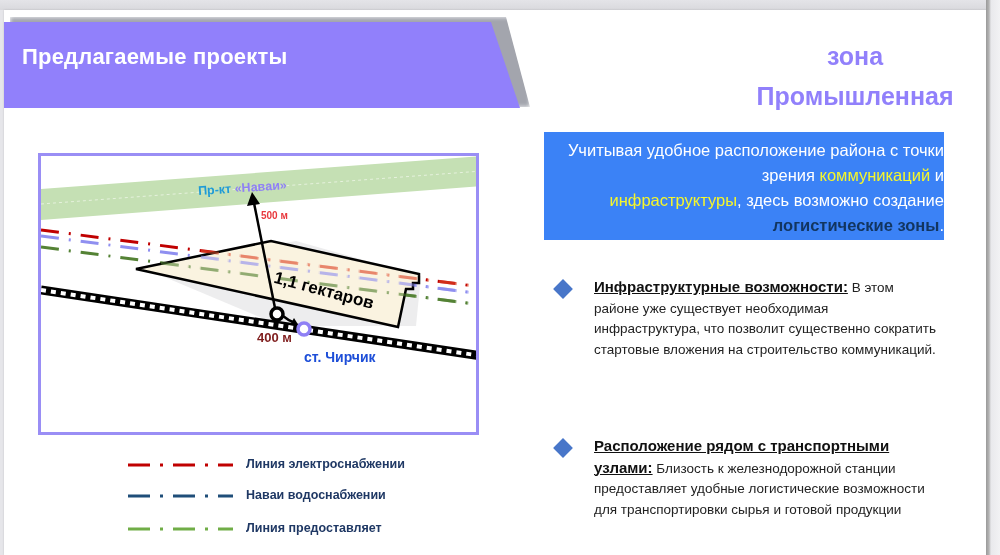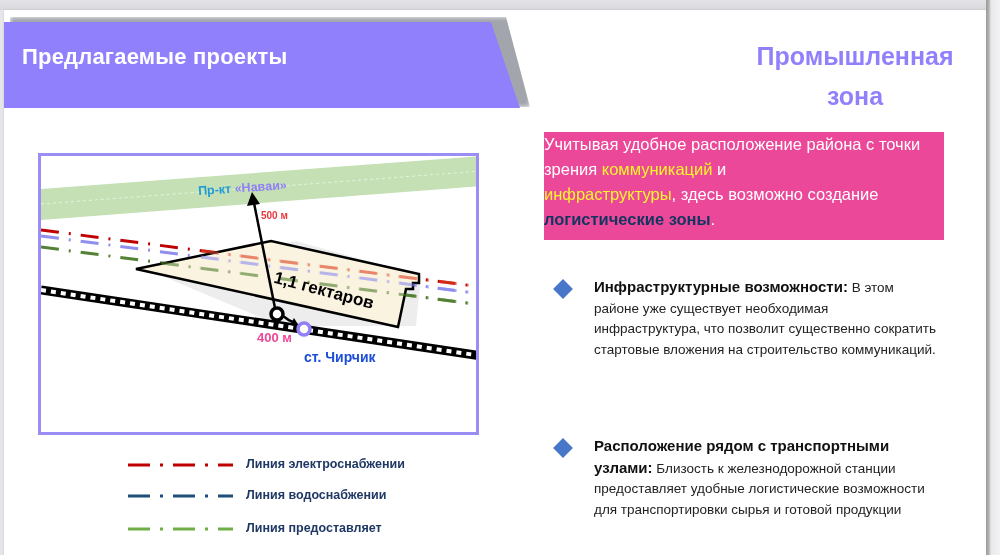--- a/index.html
+++ b/index.html
@@ -39,39 +39,39 @@
     }
 
     .zone-title {
       position: absolute; left: 720px; top: 36px; width: 270px;
       text-align: center; color: #9180fb; font-weight: bold;
       font-size: 25px; line-height: 40px;
     }
 
     .info-box {
       position: absolute; left: 544px; top: 132px; width: 400px; height: 108px;
-      background: #ec4899;
+      background: #3b82f6;
       color: #ffffff; font-size: 16.5px; line-height: 25px;
-      text-align: left; 
+      text-align: right; padding-top: 6px;
     }
     .hl-yellow { color: #f6f62a; }
     .hl-dark { color: #12355f; font-weight: bold; }
     .hl-dot { color: #ffffff; }
 
     .bullet {
       position: absolute; left: 556px; width: 380px;
     }
     .bullet .diamond {
       position: absolute; left: 0; top: 5px; width: 14px; height: 14px;
       background: #4876c9; transform: rotate(45deg);
     }
     .bullet .text {
       margin-left: 38px; font-size: 13.5px; line-height: 20.5px; color: #222222;
     }
-    .bullet .text b { font-size: 15px; color: #111111; }
+    .bullet .text b { font-size: 15px; color: #111111; text-decoration: underline; }
 
     
     .map-frame {
       position: absolute; left: 38px; top: 153px; width: 441px; height: 282px;
       border: 3px solid #9a8ef5; background: #ffffff; overflow: hidden;
     }
     .map-svg { position: absolute; left: 0; top: 0; }
     .map-label { position: absolute; font-weight: bold; white-space: nowrap; }
 
     
@@ -88,22 +88,22 @@
 
 <div class="top-strip"></div>
 <div class="slide"></div>
 <div class="right-strip"></div>
 
 <div class="banner-shadow"></div>
 <div class="banner"></div>
 <div class="banner-title">Предлагаемые проекты</div>
 
 <div class="zone-title">
+  <div>зона</div>
   <div>Промышленная</div>
-  <div>зона</div>
 </div>
 
 <div class="info-box">
   <span>Учитывая удобное расположение района с точки зрения </span><span class="hl-yellow">коммуникаций</span><span> и </span><br><span class="hl-yellow">инфраструктуры</span><span>, здесь возможно создание </span><br><span class="hl-dark">логистические зоны</span><span class="hl-dot">.</span>
 </div>
 
 <div class="bullet" style="top:277px;">
   <div class="diamond"></div>
   <div class="text"><b>Инфраструктурные возможности:</b><span> В этом районе уже существует необходимая инфраструктура, что позволит существенно сократить стартовые вложения на строительство коммуникаций.</span></div>
 </div>
@@ -148,36 +148,36 @@
     <polygon points="258,170 249,169 253,162" fill="#000"></polygon>
 
     <circle cx="263" cy="173" r="6" fill="#fff" stroke="#8f80f5" stroke-width="3.5"></circle>
   </svg>
 
   <div class="map-label" style="left:157px; top:25px; font-size:12.5px; transform:rotate(-4deg);">
     <span style="color:#1f9bd6;">Пр-кт </span><span style="color:#8f80f5;">«Навaи»</span>
   </div>
   <div class="map-label" style="left:220px; top:54px; font-size:10px; color:#e8383d;">500 м</div>
   <div class="map-label" style="left:236px; top:112px; font-size:17px; color:#000; transform:rotate(15deg); transform-origin:left top;">1,1 гектаров</div>
-  <div class="map-label" style="left:216px; top:174px; font-size:13px; color:#ec4899;">400 м</div>
+  <div class="map-label" style="left:216px; top:174px; font-size:13px; color:#7f1d1d;">400 м</div>
   <div class="map-label" style="left:263px; top:193px; font-size:14px; color:#1d4ed8;">ст. Чирчик</div>
 </div>
 
 <div class="legend">
   <div class="legend-row" style="top:4px;">
     <svg width="105" height="8">
       <line x1="0" y1="4" x2="105" y2="4" stroke="#c00000" stroke-width="3" stroke-dasharray="22,10,3,10"></line>
     </svg>
     <span class="lbl">Линия электроснабжении</span>
   </div>
   <div class="legend-row" style="top:35px;">
     <svg width="105" height="8">
       <line x1="0" y1="4" x2="105" y2="4" stroke="#1f4e79" stroke-width="3" stroke-dasharray="22,10,3,10"></line>
     </svg>
-    <span class="lbl">Линия водоснабжении</span>
+    <span class="lbl">Навaи водоснабжении</span>
   </div>
   <div class="legend-row" style="top:68px;">
     <svg width="105" height="8">
       <line x1="0" y1="4" x2="105" y2="4" stroke="#70ad47" stroke-width="3" stroke-dasharray="22,10,3,10"></line>
     </svg>
     <span class="lbl">Линия предоставляет</span>
   </div>
 </div>
 
 </body></html>

